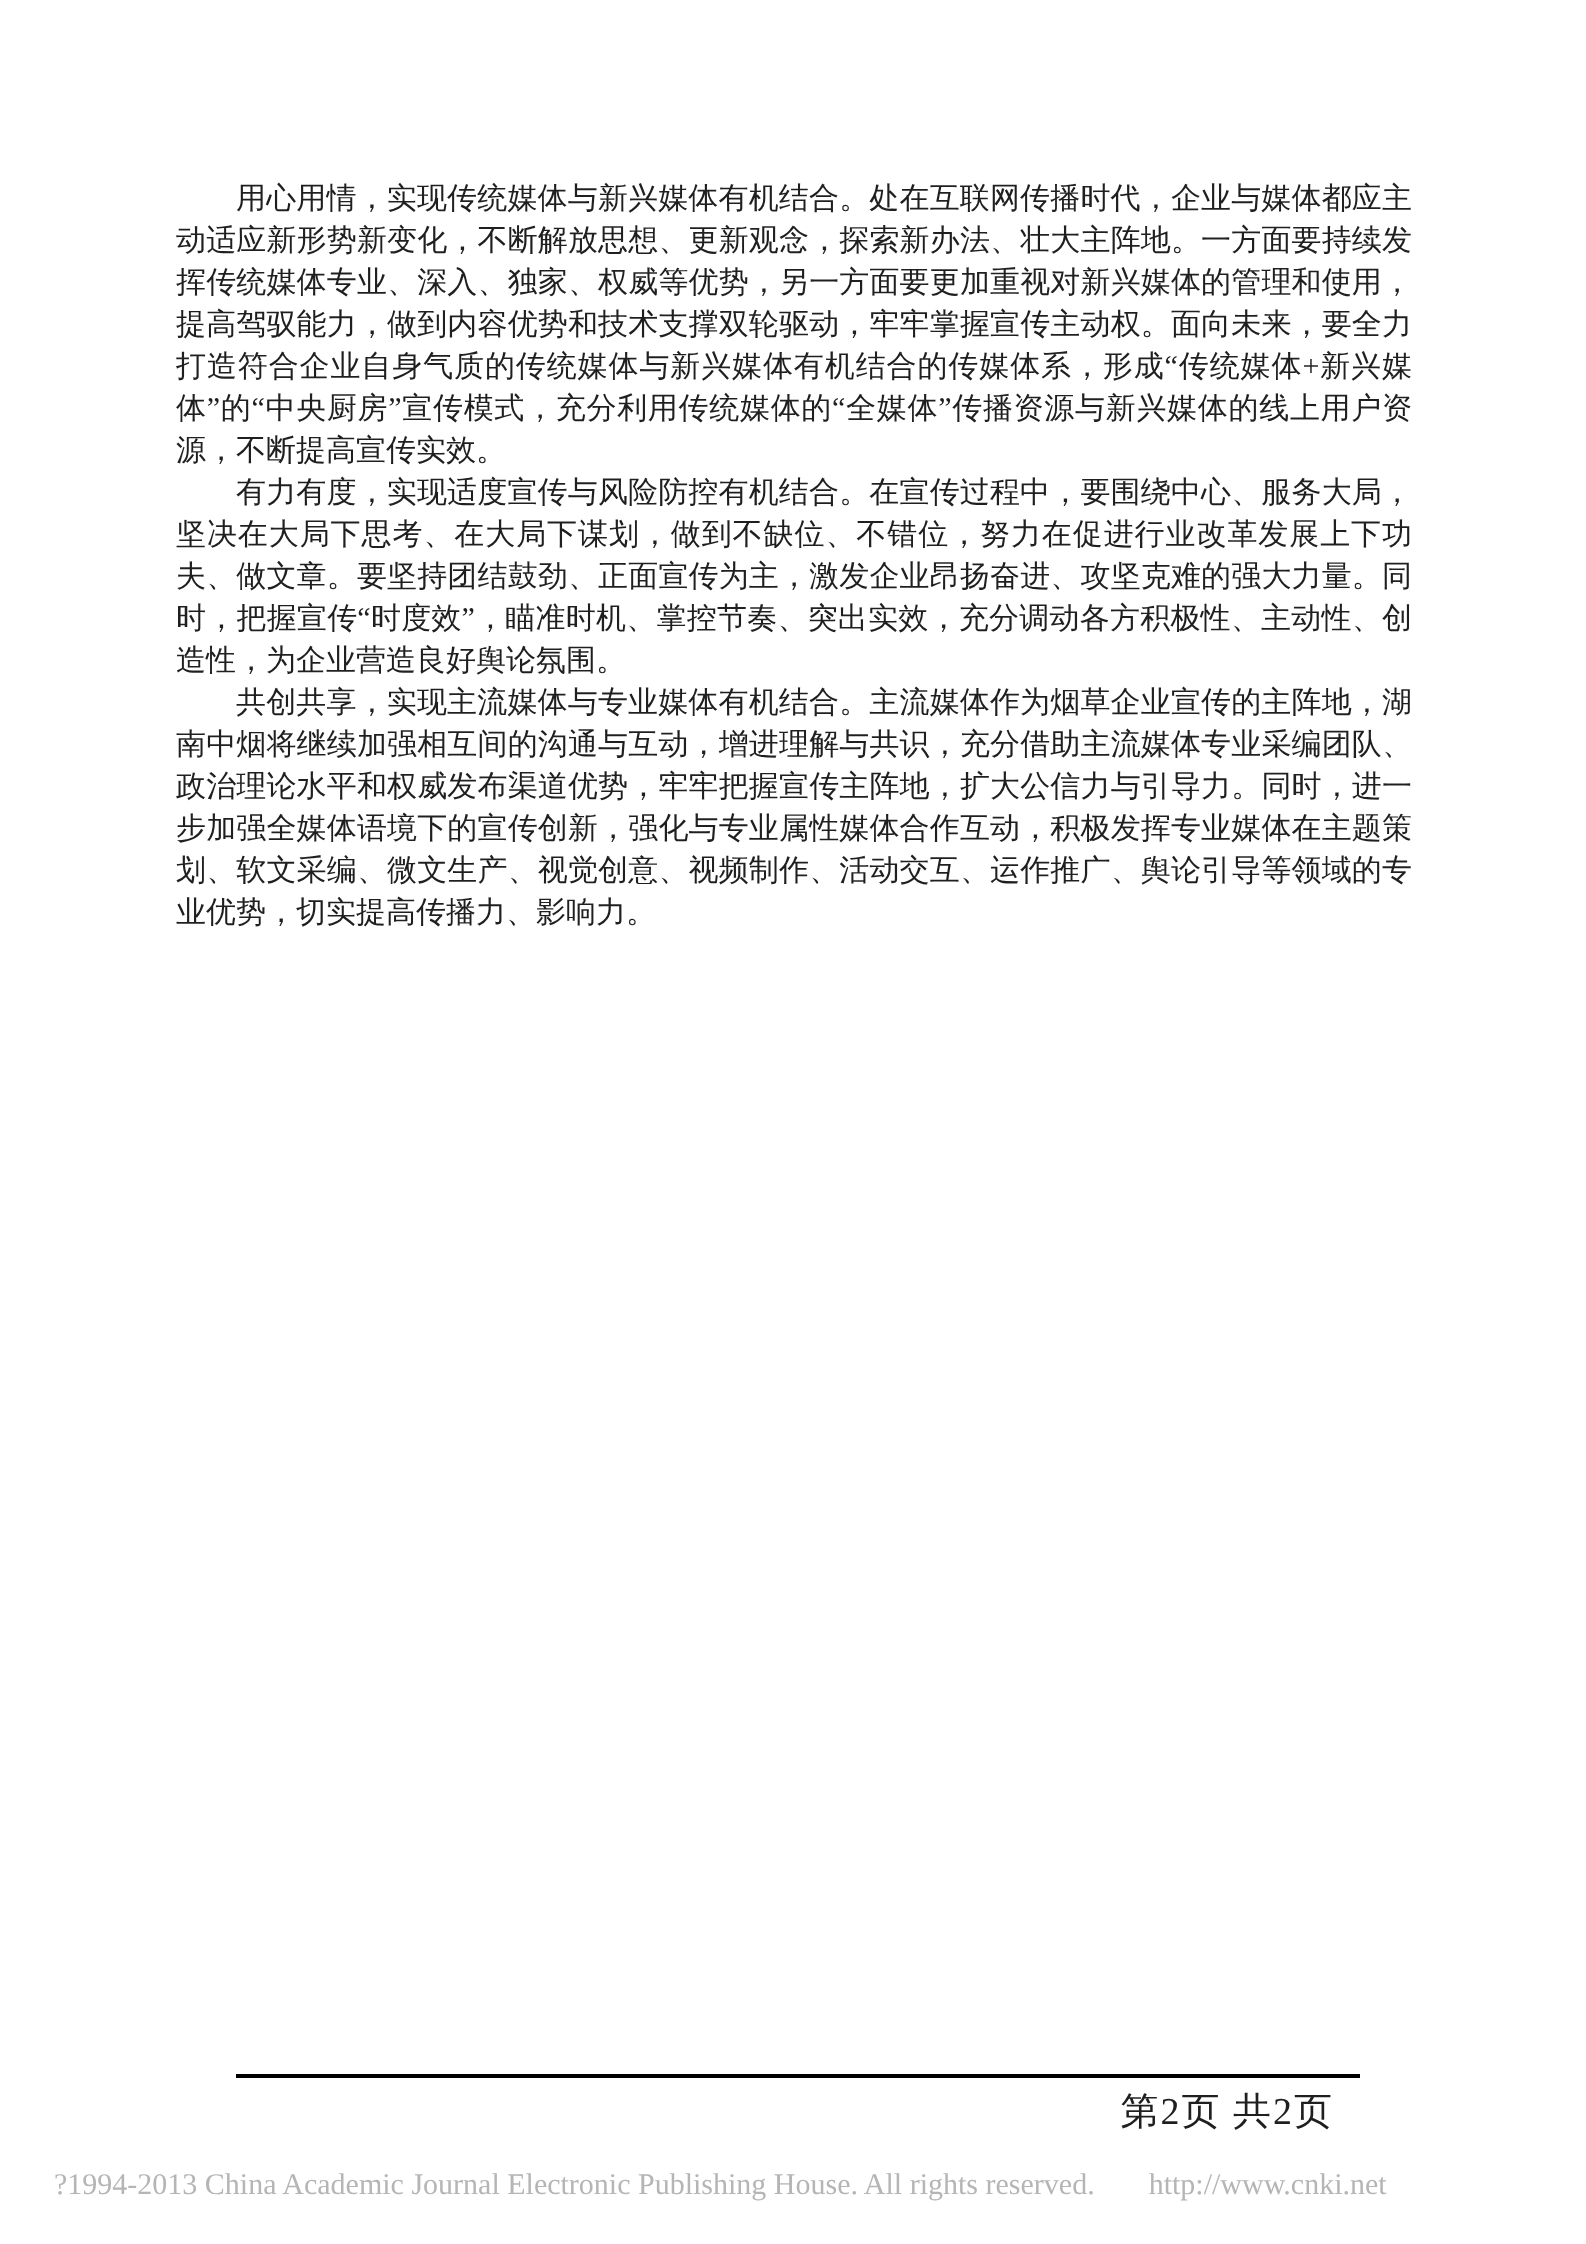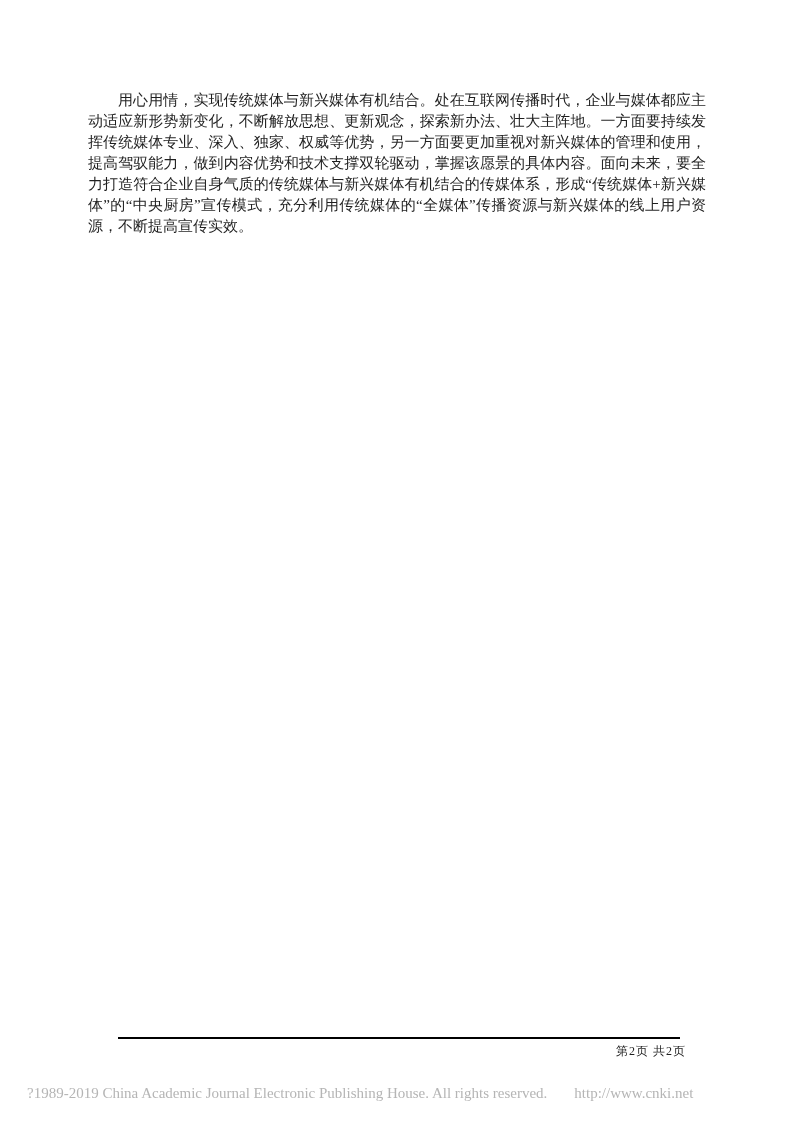--- a/index.html
+++ b/index.html
@@ -35,22 +35,22 @@
     position: absolute;
     left: 118px;
     top: 1037px;
     width: 562px;
     height: 2px;
     background: #000000;
   }
   .page-number {
     position: absolute;
     top: 1043px;
-    right: 107px;
-    font-size: 12px;
+    right: 126px;
+    font-size: 19px;
     color: #1f1f1f;
     letter-spacing: 1px;
   }
   .copyright {
     position: absolute;
     left: 27px;
     top: 1085px;
     font-size: 15px;
     color: #b5b5b5;
     white-space: nowrap;
@@ -58,24 +58,26 @@
   .copyright .url {
     margin-left: 27px;
   }
 </style>
 </head>
 <body>
 
 <div class="page">
 
   <div class="content">
-    <p>用心用情，实现传统媒体与新兴媒体有机结合。处在互联网传播时代，企业与媒体都应主动适应新形势新变化，不断解放思想、更新观念，探索新办法、壮大主阵地。一方面要持续发挥传统媒体专业、深入、独家、权威等优势，另一方面要更加重视对新兴媒体的管理和使用，提高驾驭能力，做到内容优势和技术支撑双轮驱动，掌握该愿景的具体内容。面向未来，要全力打造符合企业自身气质的传统媒体与新兴媒体有机结合的传媒体系，形成“传统媒体+新兴媒体”的“中央厨房”宣传模式，充分利用传统媒体的“全媒体”传播资源与新兴媒体的线上用户资源，不断提高宣传实效。</p>
+    <p>用心用情，实现传统媒体与新兴媒体有机结合。处在互联网传播时代，企业与媒体都应主动适应新形势新变化，不断解放思想、更新观念，探索新办法、壮大主阵地。一方面要持续发挥传统媒体专业、深入、独家、权威等优势，另一方面要更加重视对新兴媒体的管理和使用，提高驾驭能力，做到内容优势和技术支撑双轮驱动，牢牢掌握宣传主动权。面向未来，要全力打造符合企业自身气质的传统媒体与新兴媒体有机结合的传媒体系，形成“传统媒体+新兴媒体”的“中央厨房”宣传模式，充分利用传统媒体的“全媒体”传播资源与新兴媒体的线上用户资源，不断提高宣传实效。</p>
+    <p>有力有度，实现适度宣传与风险防控有机结合。在宣传过程中，要围绕中心、服务大局，坚决在大局下思考、在大局下谋划，做到不缺位、不错位，努力在促进行业改革发展上下功夫、做文章。要坚持团结鼓劲、正面宣传为主，激发企业昂扬奋进、攻坚克难的强大力量。同时，把握宣传“时度效”，瞄准时机、掌控节奏、突出实效，充分调动各方积极性、主动性、创造性，为企业营造良好舆论氛围。</p>
+    <p>共创共享，实现主流媒体与专业媒体有机结合。主流媒体作为烟草企业宣传的主阵地，湖南中烟将继续加强相互间的沟通与互动，增进理解与共识，充分借助主流媒体专业采编团队、政治理论水平和权威发布渠道优势，牢牢把握宣传主阵地，扩大公信力与引导力。同时，进一步加强全媒体语境下的宣传创新，强化与专业属性媒体合作互动，积极发挥专业媒体在主题策划、软文采编、微文生产、视觉创意、视频制作、活动交互、运作推广、舆论引导等领域的专业优势，切实提高传播力、影响力。</p>
   </div>
 
   <div class="footer-rule"></div>
 
   <div class="page-number">第2页 共2页</div>
 
   <div class="copyright">
-    <span>?1989-2019 China Academic Journal Electronic Publishing House. All rights reserved.</span><span class="url">http://www.cnki.net</span>
+    <span>?1994-2013 China Academic Journal Electronic Publishing House. All rights reserved.</span><span class="url">http://www.cnki.net</span>
   </div>
 
 </div>
 
 </body></html>

